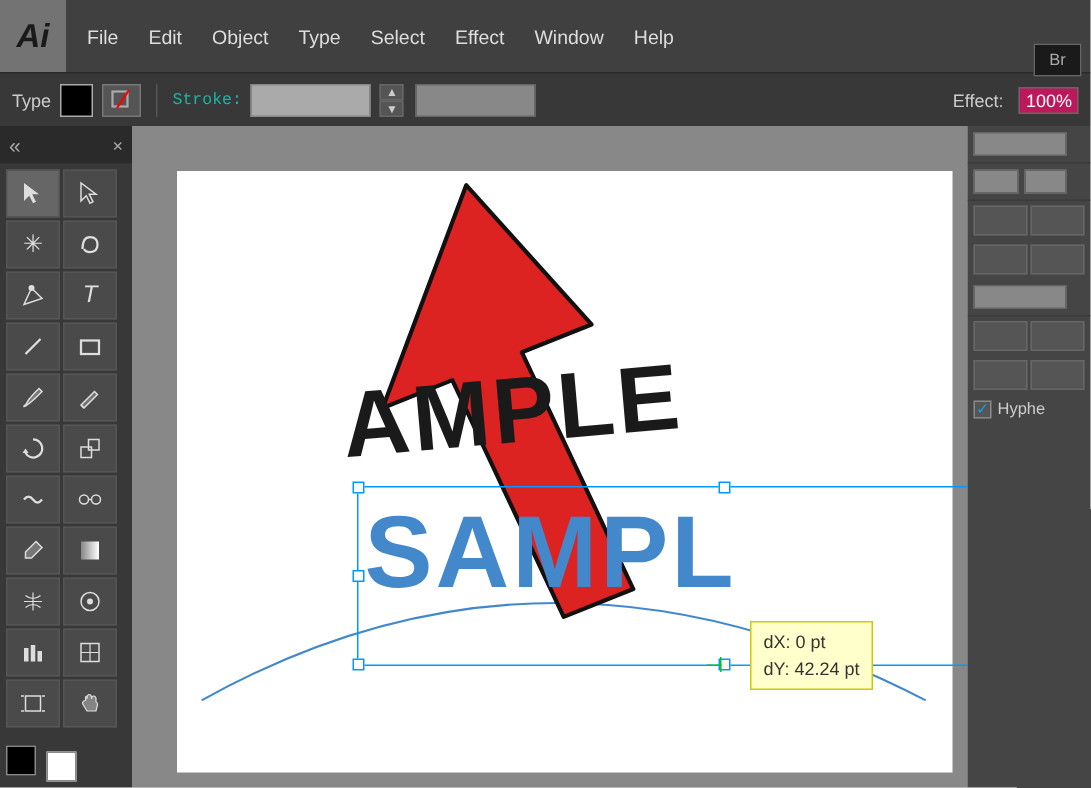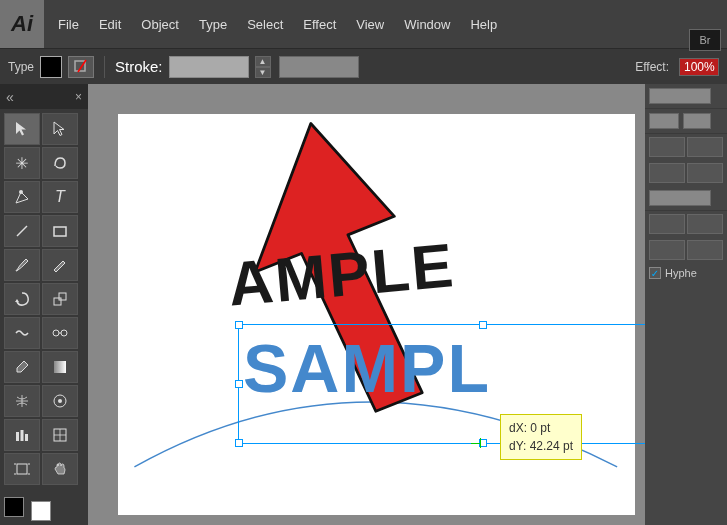--- a/index.html
+++ b/index.html
@@ -91,22 +91,23 @@
       color: #ccc;
       font-size: 11px;
     }
     .separator {
       width: 1px;
       height: 22px;
       background: #555;
       margin: 0 4px;
     }
     .stroke-label {
-      color: #ffffff;
-      font-size: 15px;
+      color: #14b8a6;
+      font-size: 11px;
+      font-family: Liberation Mono, monospace;
     }
     .stroke-box {
       width: 80px;
       height: 22px;
       background: #aaa;
       border: 1px solid #888;
       display: flex;
       align-items: center;
       justify-content: center;
     }
@@ -129,21 +130,21 @@
     }
     .opacity-label {
       color: #ccc;
       font-size: 12px;
       margin-left: auto;
     }
     .opacity-value {
       color: #fff;
       font-size: 12px;
       margin-left: 4px;
-      background: #b91c1c;
+      background: #be185d;
       padding: 1px 4px;
       border: 1px solid #666;
       width: 40px;
       text-align: center;
     }
 
     
     #main {
       display: flex;
       width: 727px;
@@ -388,21 +389,20 @@
 
 <div id="menubar">
   <div id="ai-logo">Ai</div>
   <div id="menu-items">
     <div class="menu-item">File</div>
     <div class="menu-item">Edit</div>
     <div class="menu-item">Object</div>
     <div class="menu-item">Type</div>
     <div class="menu-item">Select</div>
     <div class="menu-item">Effect</div>
-    <div class="menu-item">View</div>
     <div class="menu-item">Window</div>
     <div class="menu-item">Help</div>
   </div>
   <div id="br-badge">Br</div>
 </div>
 
 <div id="toolbar">
   <span class="tool-label">Type</span>
   <div class="color-swatch"></div>
   <div class="tool-btn">

